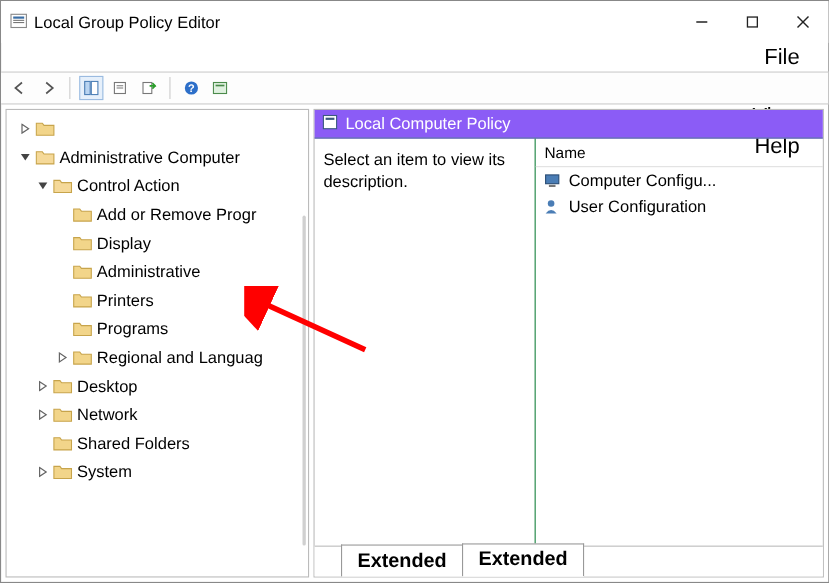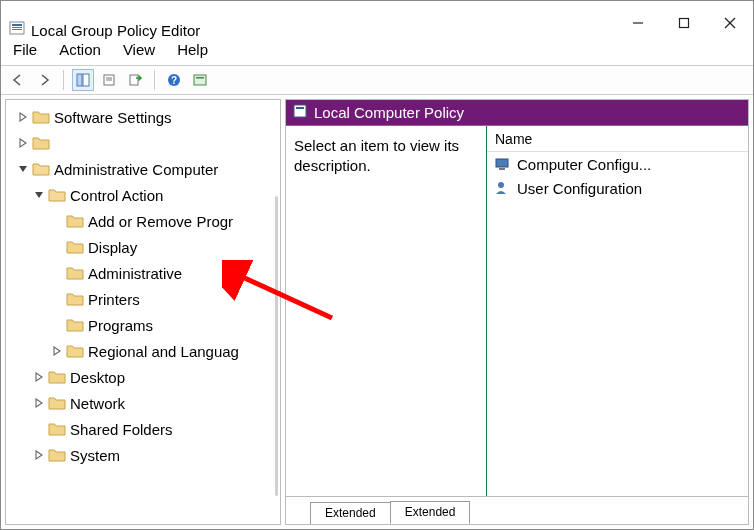--- a/index.html
+++ b/index.html
@@ -15,41 +15,42 @@
   border: 1px solid #888;
   width: 754px;
   height: 530px;
   display: flex;
   flex-direction: column;
   background: #fff;
 }
 .titlebar {
   height: 38px;
   display: flex;
-  align-items: flex-end;
+  align-items: center;
   padding: 0 0 0 8px;
   background: #fff;
 }
 .titlebar .icon { margin-right: 6px; }
 .titlebar .title { font-size: 15px; flex: 1; }
 .titlebar .win-btn {
   width: 46px;
   height: 32px;
   display: flex;
   align-items: center;
   justify-content: center;
   font-size: 14px;
   color: #222;
 }
 .menubar {
   height: 26px;
   display: flex;
-  align-items: flex-start;
+  align-items: flex-end;
   padding: 0 8px;
-  font-size: 15px;
+  font-size: 20px;
+  flex-direction: column;
 }
 .menubar .menu-item { padding: 2px 12px 2px 4px; margin-right: 6px; }
 .toolbar {
   height: 30px;
   border-top: 1px solid #ccc;
   border-bottom: 1px solid #ccc;
   display: flex;
   align-items: center;
   padding: 0 6px;
   background: #fdfdfd;
@@ -126,21 +127,21 @@
 .right-pane {
   flex: 1;
   border: 1px solid #bbb;
   display: flex;
   flex-direction: column;
   min-width: 0;
   position: relative;
 }
 .right-header {
   height: 26px;
-  background: #701a75;
+  background: #8b5cf6;
   color: #fff;
   display: flex;
   align-items: center;
   padding: 0 6px;
   font-size: 15px;
   border-bottom: 1px solid #5b7aa0;
 }
 .right-header .icon { margin-right: 6px; }
 .right-body {
   flex: 1;
@@ -180,23 +181,24 @@
   padding-left: 24px;
   position: relative;
   border-top: 1px solid #bbb;
   background: #fff;
 }
 .tab {
   border: 1px solid #999;
   border-bottom: none;
   padding: 3px 14px 4px;
   margin-right: -1px;
-  font-size: 12px;
+  font-size: 18px;
   background: #fff;
   position: relative;
+  font-weight: bold;
 }
 .tab.inactive { background: #fff; }
 .tab.active {
   background: #fff;
   z-index: 2;
   border-bottom: 1px solid #fff;
 }
 .red-arrow {
   position: absolute;
   left: 222px;
@@ -288,33 +290,20 @@
           <rect x="1" y="2" width="12" height="10" fill="#dff0df" stroke="#4a8a4a"></rect>
           <rect x="3" y="4" width="8" height="1.5" fill="#4a8a4a"></rect>
         </svg>
       </div>
   </div>
 
   <div class="content">
 
     <div class="left-pane">
       <div class="tree" id="tree-container">
-          <div class="tree-row indent-1">
-            <span class="expander">
-              <svg width="10" height="10">
-                <path d="M2 1 L8 5 L2 9 Z" fill="none" stroke="#666" stroke-width="1.1"></path>
-              </svg>
-            </span>
-            <span class="folder-icon">
-              <svg width="18" height="16">
-                <path d="M1 4 L1 14 L17 14 L17 5 L8 5 L6.5 3 L1 3 Z" fill="#f2d58a" stroke="#c7a44b"></path>
-              </svg>
-            </span>
-            <span class="tree-label">Software Settings</span>
-          </div>
           <div class="tree-row indent-1">
             <span class="expander">
               <svg width="10" height="10">
                 <path d="M2 1 L8 5 L2 9 Z" fill="none" stroke="#666" stroke-width="1.1"></path>
               </svg>
             </span>
             <span class="folder-icon">
               <svg width="18" height="16">
                 <path d="M1 4 L1 14 L17 14 L17 5 L8 5 L6.5 3 L1 3 Z" fill="#f2d58a" stroke="#c7a44b"></path>
               </svg>

